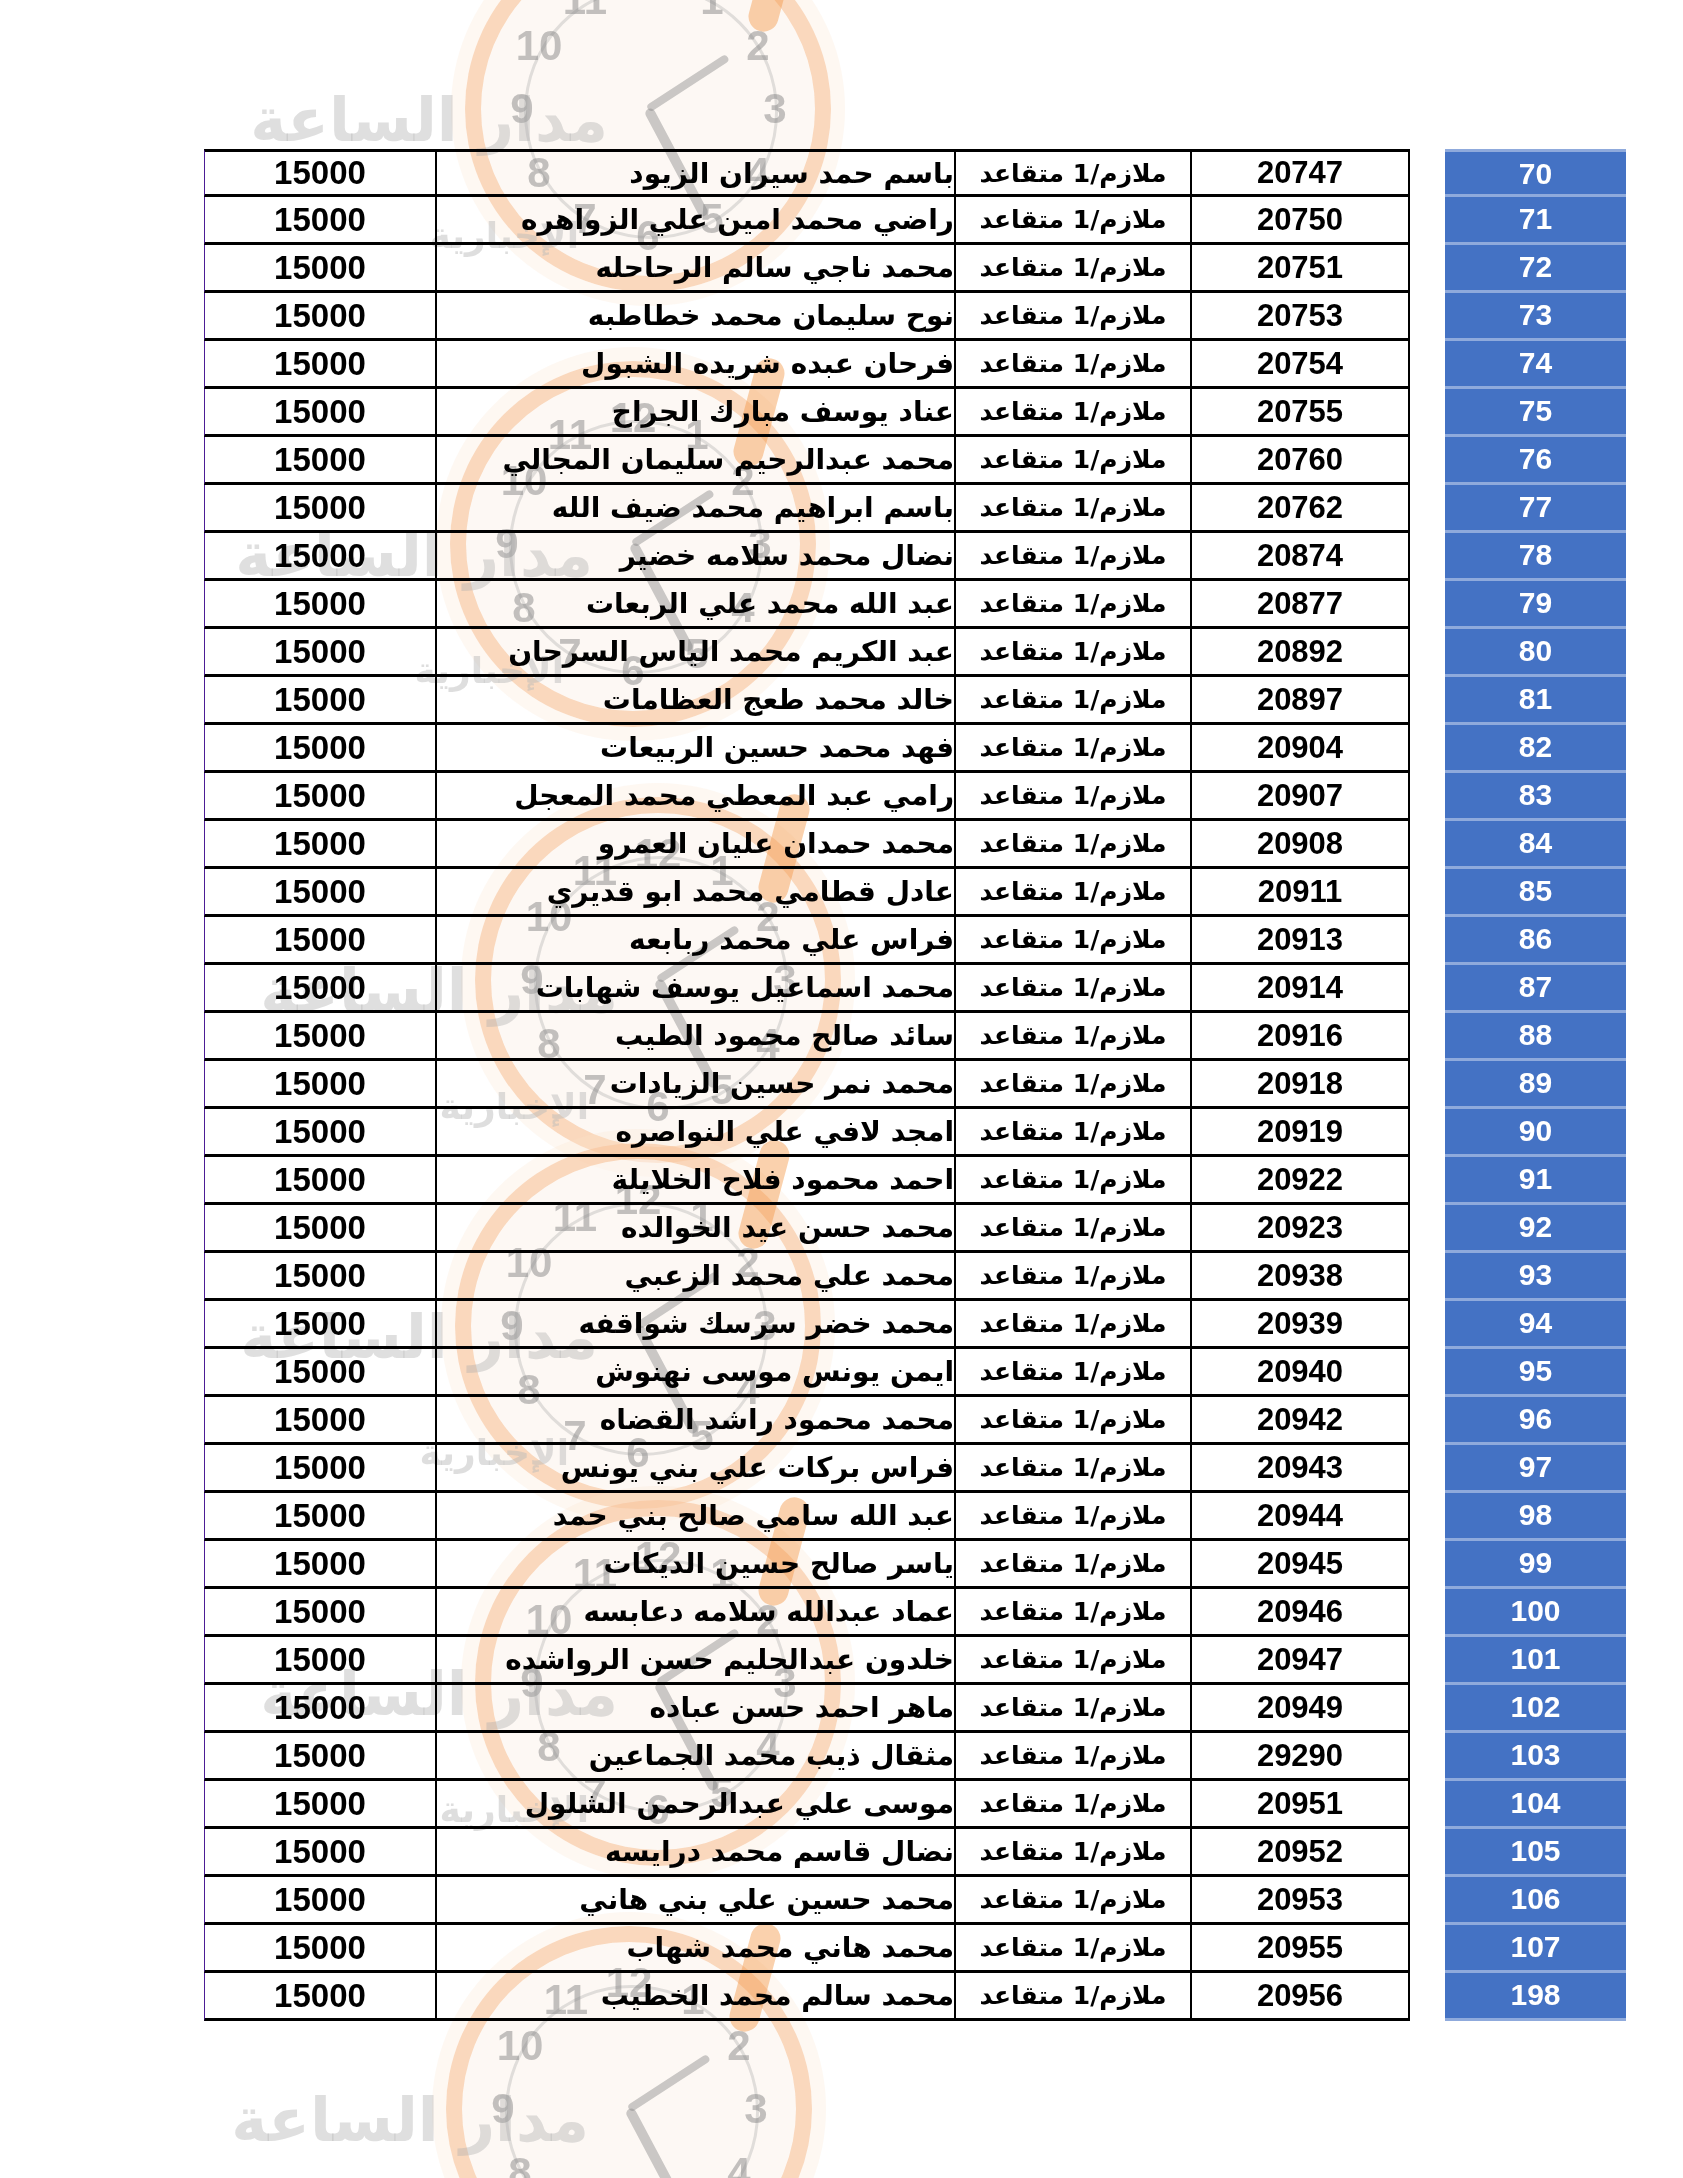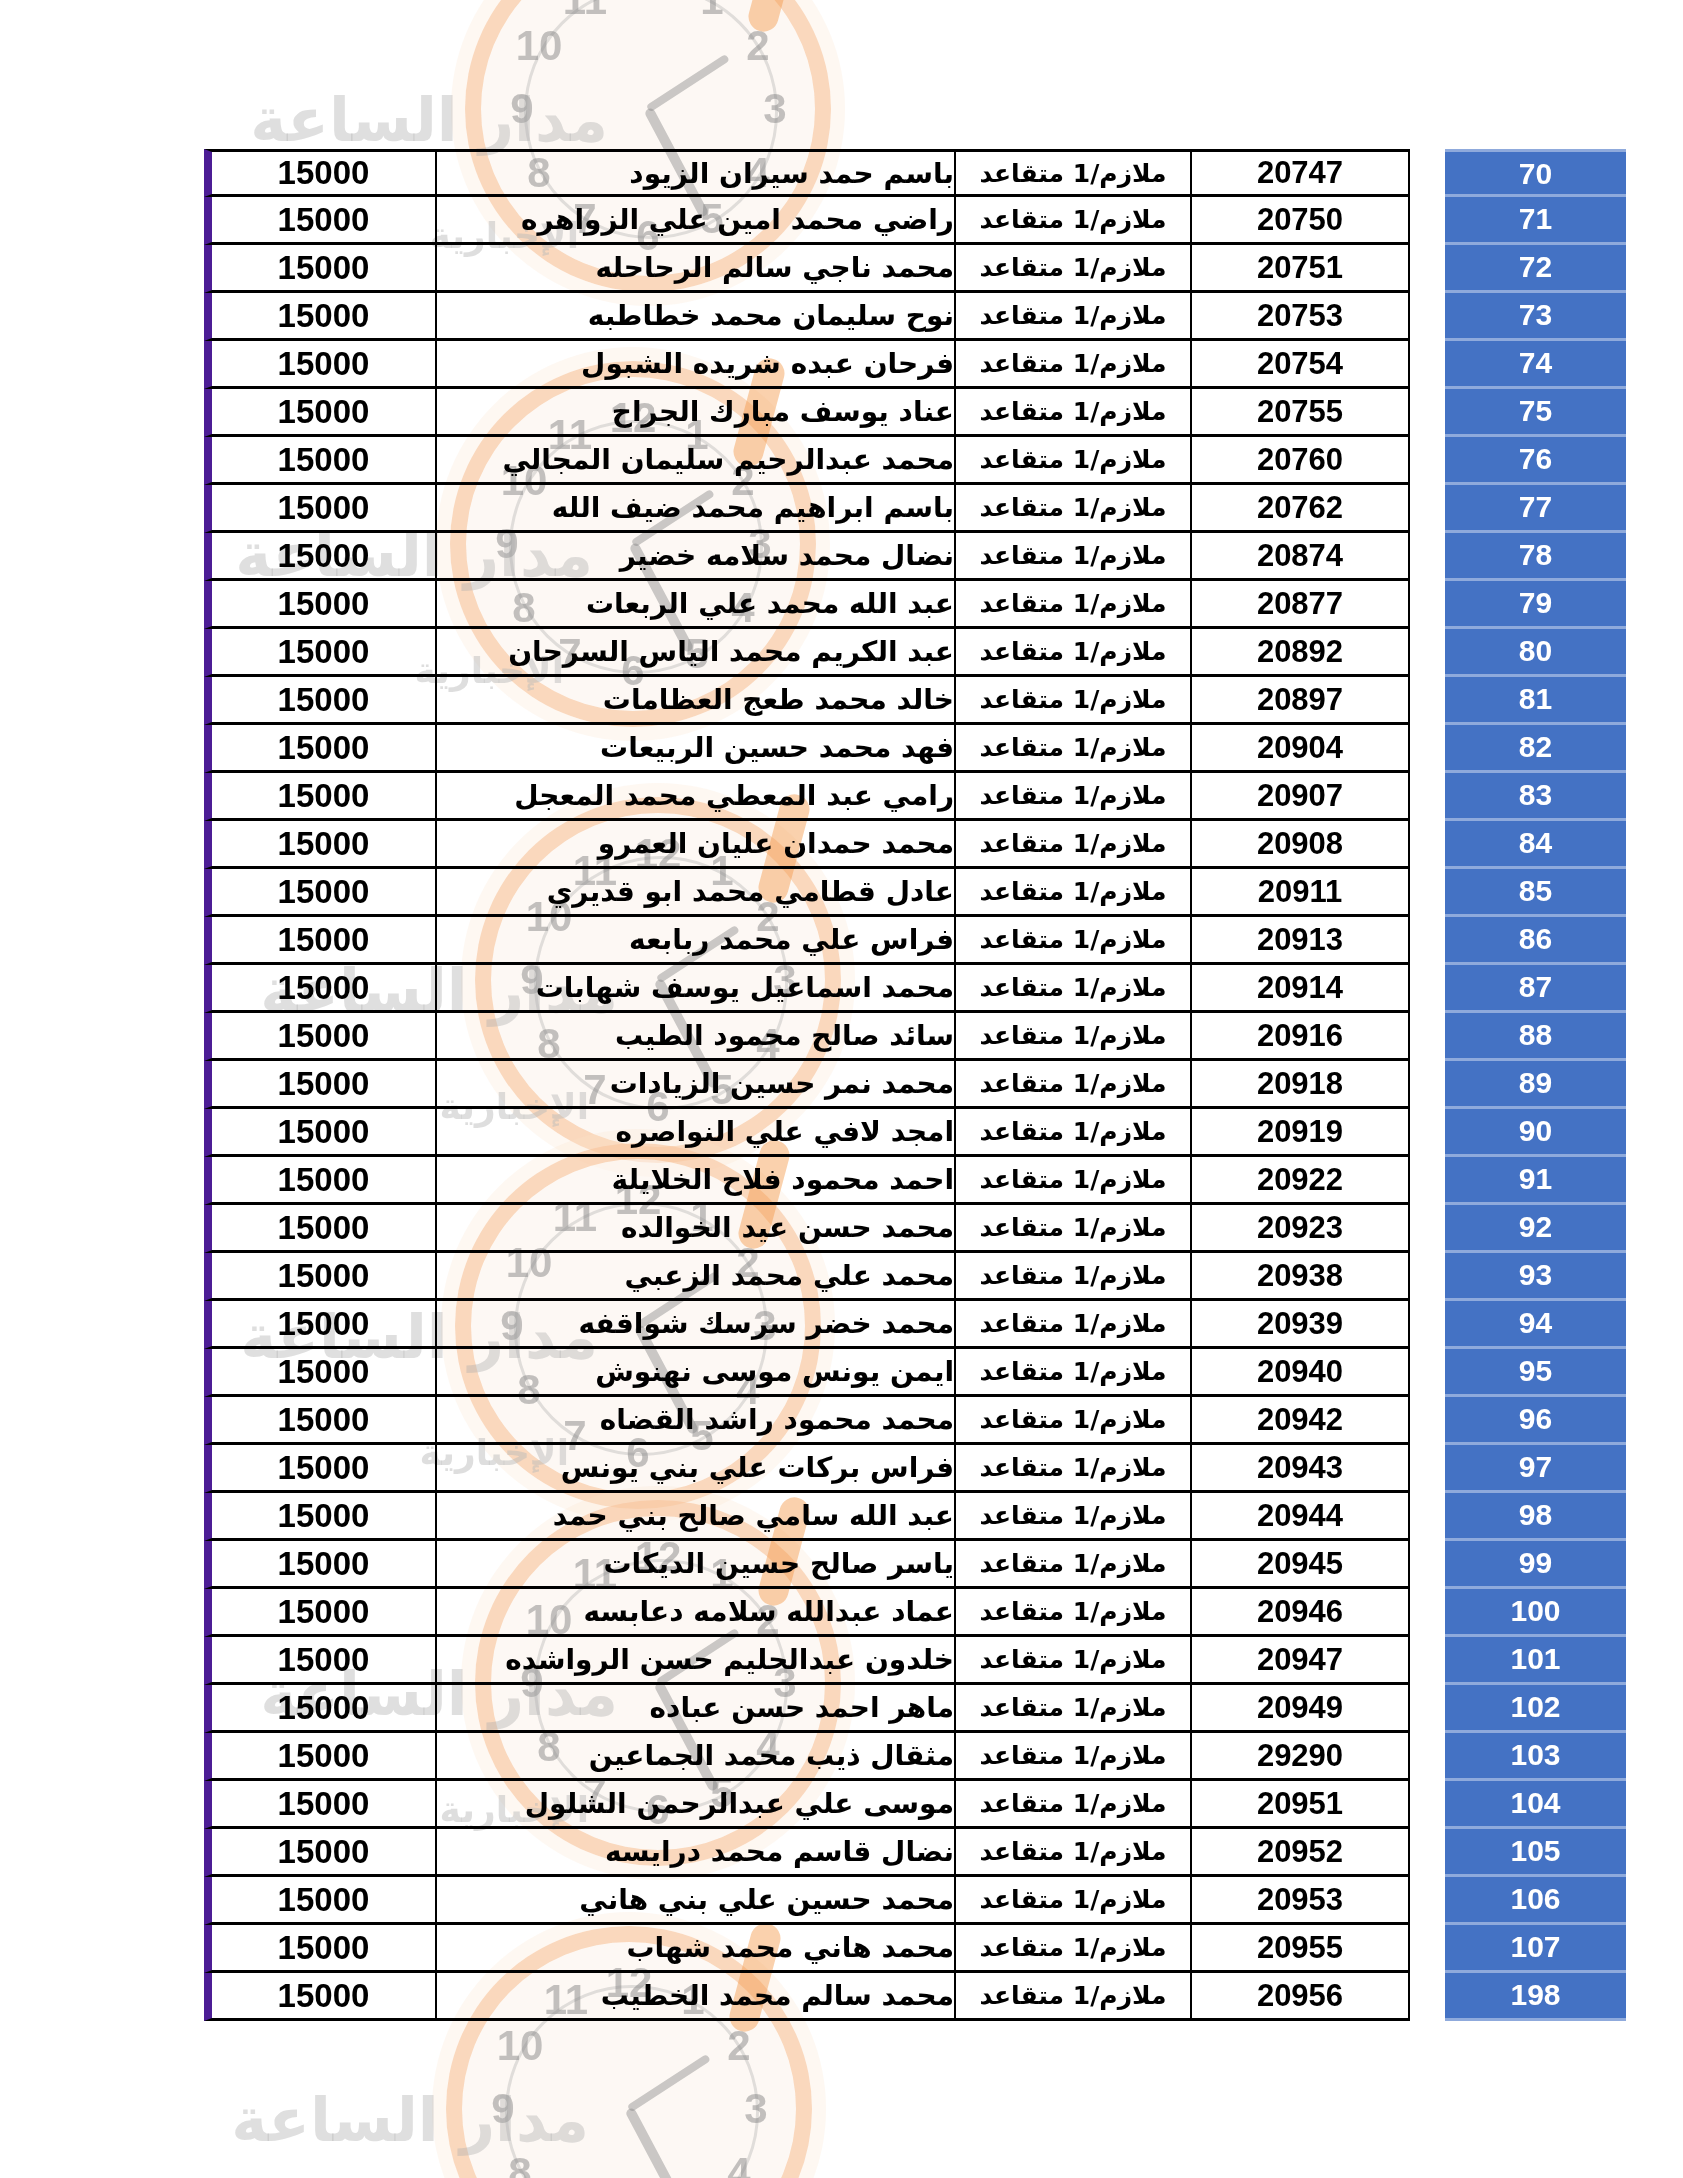--- a/index.html
+++ b/index.html
@@ -47,21 +47,21 @@
   
   .list-table{
     position:absolute;left:204px;top:149px;z-index:1;
     border-collapse:separate;border-spacing:0;table-layout:fixed;width:1205px;
   }
   .list-table td{
     box-sizing:border-box;height:48px;padding:0;vertical-align:middle;
     border-right:2px solid #000;border-bottom:3px solid #000;
     background:transparent;overflow:hidden;white-space:nowrap;color:#000;
   }
-  .list-table td:first-child{border-left:8px solid #4c1d95;}
+  .list-table td:first-child{border-left:1px solid #4c1d95;}
   .list-table tr:first-child td{border-top:3px solid #000;}
   .c-amount{font-family:"Liberation Sans",sans-serif;font-weight:bold;font-size:33px;text-align:center;}
   .c-name{font-family:"DejaVu Sans",sans-serif;font-weight:bold;font-size:28px;
     text-align:right;direction:rtl;padding:0 10px 0 4px;}
   .c-rank{font-family:"DejaVu Sans",sans-serif;font-weight:bold;font-size:25px;
     text-align:center;direction:rtl;}
   .c-id{font-family:"Liberation Sans",sans-serif;font-weight:bold;font-size:31px;text-align:center;}
   
   .bluecol{position:absolute;left:1414px;top:149px;width:212px;z-index:1;}
   .bluecell{

